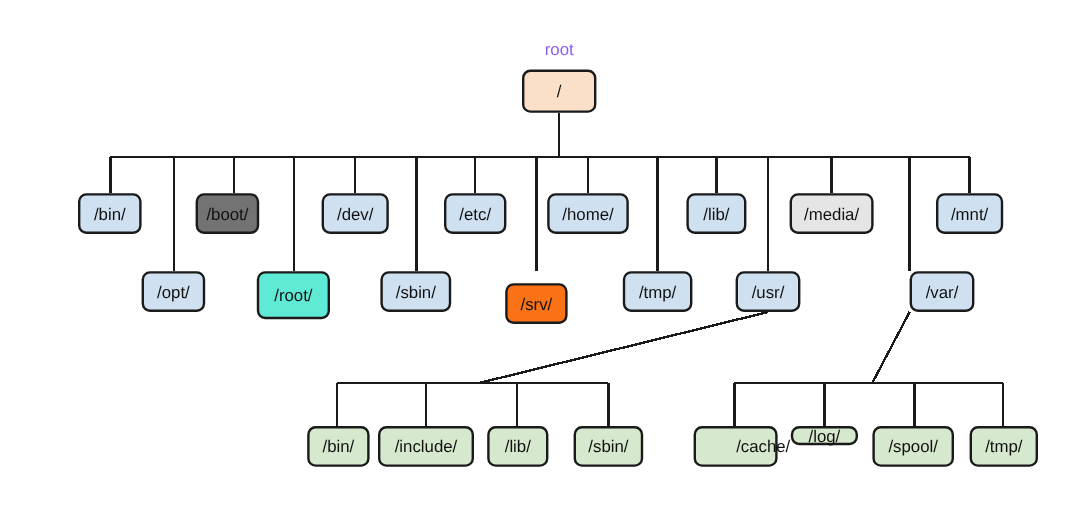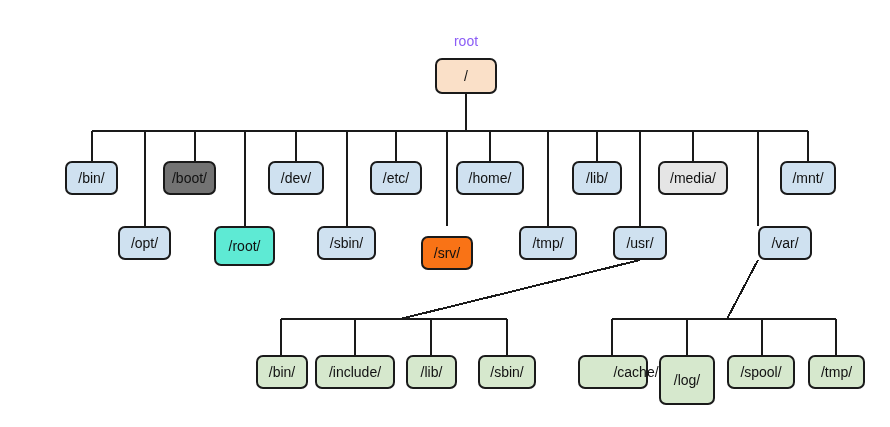--- a/index.html
+++ b/index.html
@@ -101,16 +101,16 @@
     <div class="node lvl1-node" style="left: 572px; top: 161px; width: 50px; height: 34px; background: rgb(207, 225, 240);">/lib/</div>
     <div class="node lvl1-node" style="left: 613px; top: 226px; width: 54px; height: 34px; background: rgb(207, 225, 240);">/usr/</div>
     <div class="node lvl1-node" style="left: 658px; top: 161px; width: 70px; height: 34px; background: #e5e5e5;">/media/</div>
     <div class="node lvl1-node" style="left: 731px; top: 226px; width: 54px; height: 34px; background: rgb(207, 225, 240); margin-left: 27px;">/var/</div>
     <div class="node lvl1-node" style="left: 780px; top: 161px; width: 56px; height: 34px; background: rgb(207, 225, 240);">/mnt/</div>
     <div class="node lvl2-node" style="left: 256px; top: 355px; width: 52px; height: 34px; background: rgb(214, 232, 205);">/bin/</div>
     <div class="node lvl2-node" style="left: 315px; top: 355px; width: 80px; height: 34px; background: rgb(214, 232, 205);">/include/</div>
     <div class="node lvl2-node" style="left: 406px; top: 355px; width: 51px; height: 34px; background: rgb(214, 232, 205);">/lib/</div>
     <div class="node lvl2-node" style="left: 478px; top: 355px; width: 58px; height: 34px; background: rgb(214, 232, 205);">/sbin/</div>
     <div class="node lvl2-node" style="left: 578px; top: 355px; width: 70px; height: 34px; background: rgb(214, 232, 205); padding-left: 46px;">/cache/</div>
-    <div class="node lvl2-node" style="left: 659px; top: 355px; width: 56px; height: 50px; background: rgb(214, 232, 205);">/log/</div>
+    <div class="node lvl2-node" style="left: 659px; top: 355px; width: 56px; height: 16px; background: rgb(214, 232, 205);">/log/</div>
     <div class="node lvl2-node" style="left: 727px; top: 355px; width: 68px; height: 34px; background: rgb(214, 232, 205); text-align: center;">/spool/</div>
     <div class="node lvl2-node" style="left: 808px; top: 355px; width: 57px; height: 34px; background: rgb(214, 232, 205);">/tmp/</div>
   </div>
 
 </body></html>

